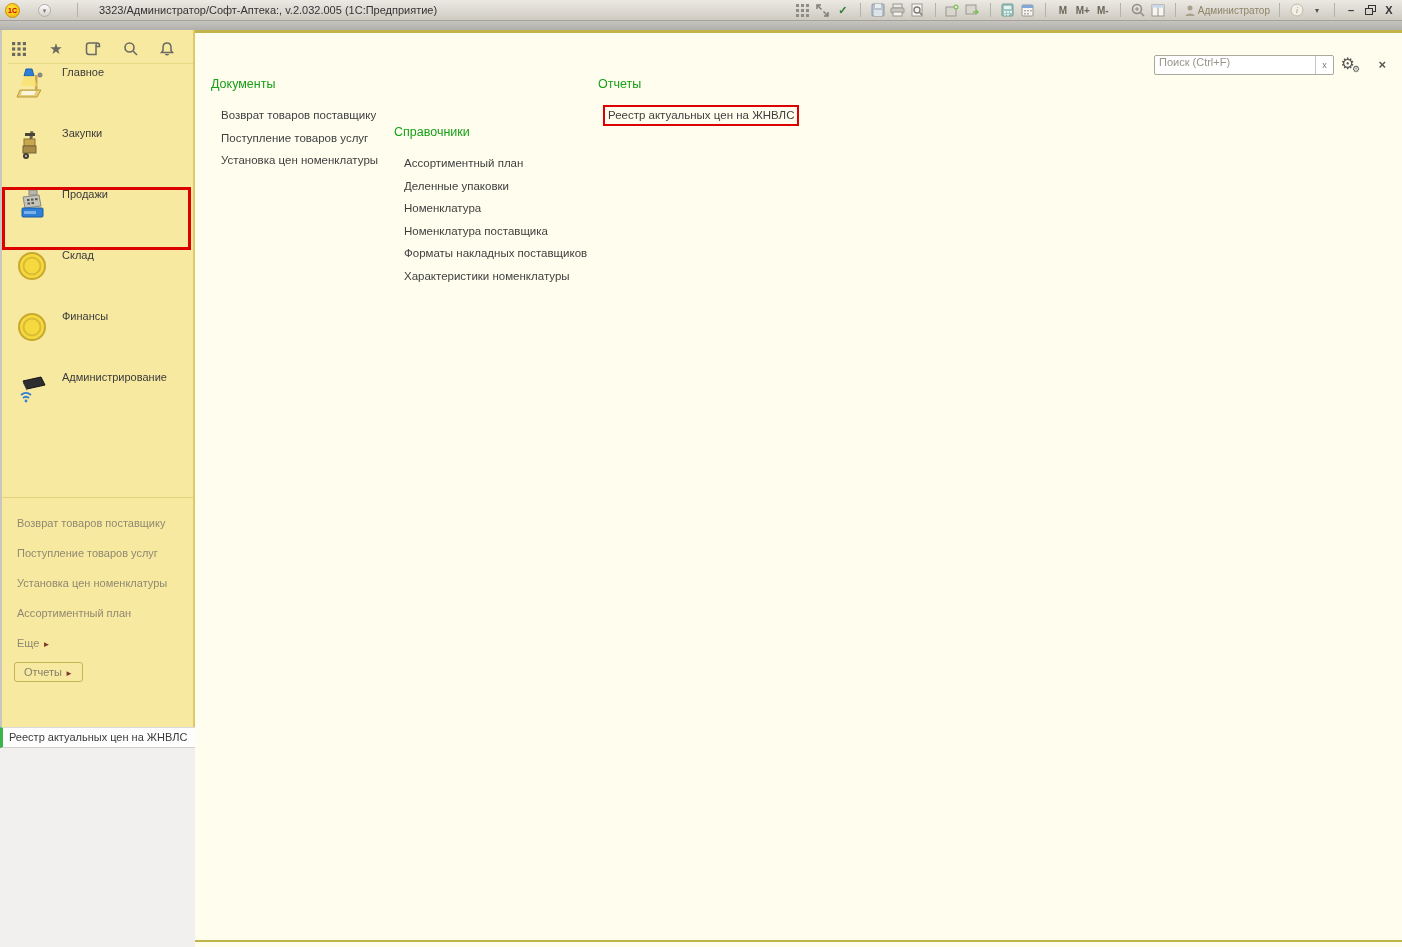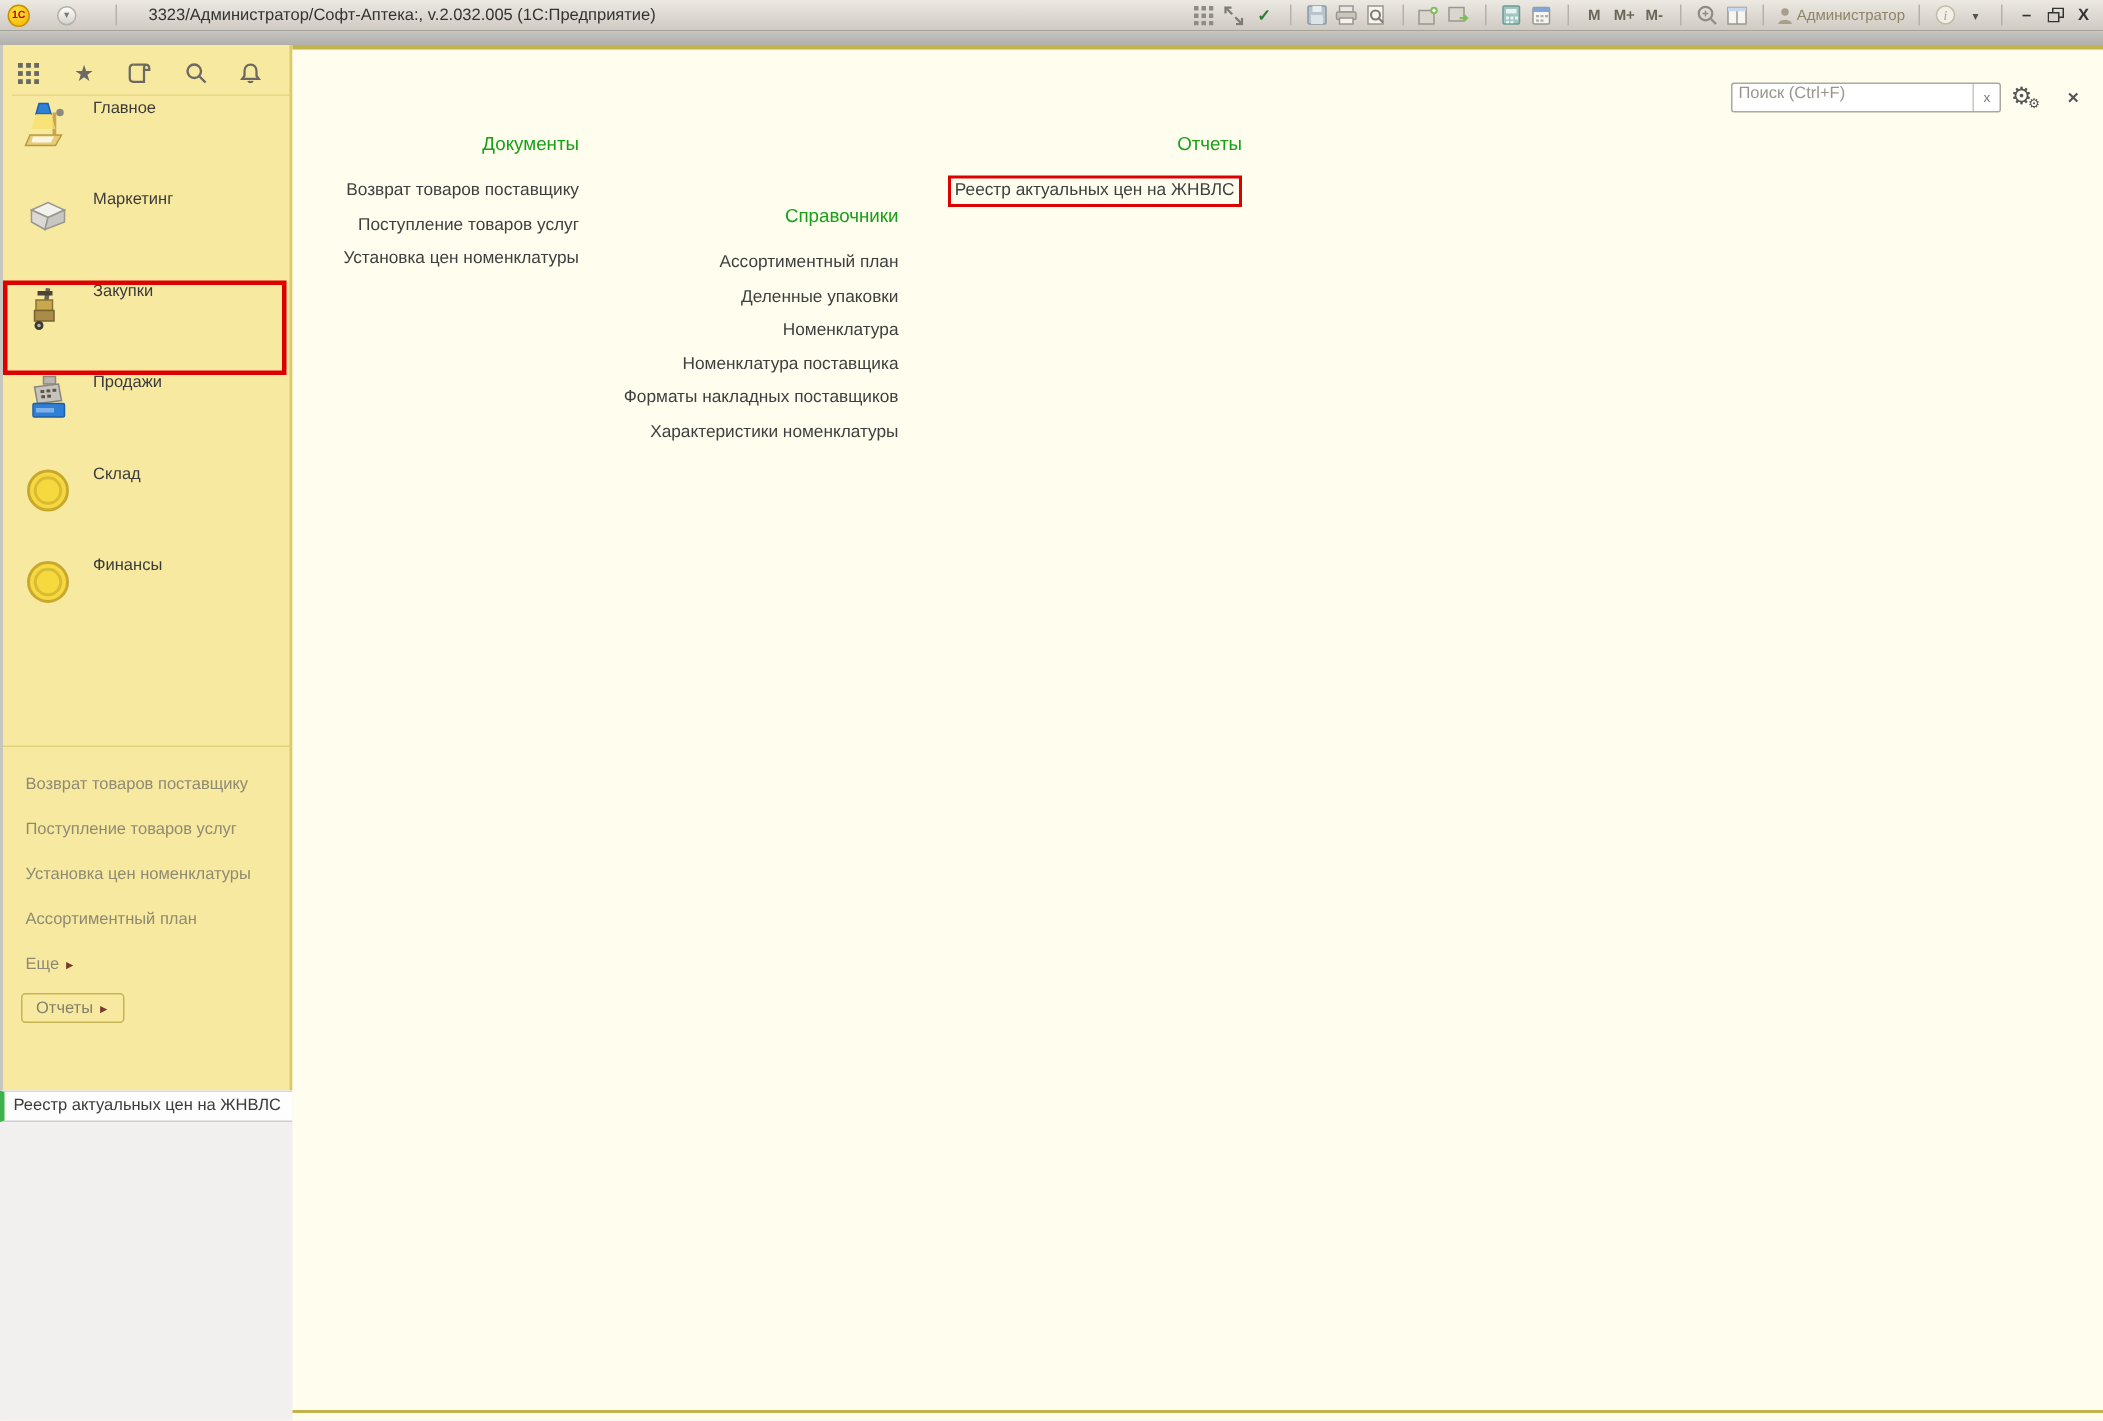--- a/index.html
+++ b/index.html
@@ -94,21 +94,21 @@
   .search-clear {
     width:18px; height:100%; border-left:1px solid #C9C6BC;
     display:flex; align-items:center; justify-content:center;
     font-size:9px; color:#777; cursor:pointer;
   }
   .gear-wrap { position:absolute; top:21px; right:39px; cursor:pointer; color:#555; }
   .gear-big { font-size:16px; }
   .gear-small { font-size:9px; position:relative; left:-3px; top:3px; }
   .panel-close { position:absolute; top:24px; right:16px; font-size:13px; color:#555; cursor:pointer; font-weight:bold; }
 
-  .col { position:absolute; top:56px;text-align:right; }
+  .col { position:absolute; top:44px; }
   .col-docs { left:16px; width:175px; }
   .col-refs { left:199px; width:205px;margin-top:48px; }
   .col-reps { left:403px; width:230px; }
   .col h3 { font-size:12.5px; font-weight:normal; color:#18A018; margin-bottom:13px; cursor:pointer; }
   .col ul { list-style:none; }
   .col li { font-size:11.5px; color:#3f3f3f; line-height:22.5px; padding-left:10px; white-space:nowrap; cursor:pointer; }
 
   
   .hl-zakupki {
     position:absolute; top:187px; left:2px; width:189px; height:63px;
@@ -311,30 +311,20 @@
             <circle cx="25" cy="9" r="2.5" fill="#8a8a80"></circle>
             <path d="M11 3 L17 3 L19 10 L9 10 Z" fill="#2E7FD6" stroke="#1D5FA8"></path>
             <path d="M9 10 L19 10 L22 20 L6 20 Z" fill="#F8E06B" opacity="0.75"></path>
           </svg>
       </span>
       <span class="nav-label">Главное</span>
     </div>
     <div class="nav-item">
       <span class="nav-icon">
         <svg width="34" height="34">
-            <path d="M6 13 L17 8 L28 13 L17 18 Z" fill="#F2F1ED" stroke="#9a978f"></path>
-            <path d="M6 13 L6 21 L15 26 L17 18 Z" fill="#DCDAD4" stroke="#9a978f"></path>
-            <path d="M28 13 L28 21 L15 26 L17 18 Z" fill="#C8C6C0" stroke="#9a978f"></path>
-          </svg>
-      </span>
-      <span class="nav-label">Маркетинг</span>
-    </div>
-    <div class="nav-item">
-      <span class="nav-icon">
-        <svg width="34" height="34">
             <rect x="14" y="4" width="3" height="22" fill="#6b6455" transform="rotate(8 15 15)"></rect>
             <path d="M10 6 L20 6 L20 9 L10 9 Z" fill="#4a4438"></path>
             <rect x="9" y="12" width="11" height="7" fill="#C9A84C" stroke="#8a703a"></rect>
             <rect x="8" y="19" width="13" height="7" fill="#A88C48" stroke="#776233"></rect>
             <circle cx="11" cy="29" r="3" fill="#3d3a32"></circle>
             <circle cx="11" cy="29" r="1.2" fill="#b5b0a2"></circle>
           </svg>
       </span>
       <span class="nav-label">Закупки</span>
     </div>
@@ -367,20 +357,34 @@
     </div>
     <div class="nav-item">
       <span class="nav-icon">
         <svg width="34" height="34">
             <circle cx="17" cy="17" r="13" fill="#F5D93E" stroke="#C9A82E" stroke-width="2"></circle>
             <circle cx="17" cy="17" r="8.5" fill="none" stroke="#D9BC34" stroke-width="2"></circle>
           </svg>
       </span>
       <span class="nav-label">Финансы</span>
     </div>
+    <div class="nav-item">
+      <span class="nav-icon">
+        <svg width="34" height="34">
+            <path d="M8 10 L26 6 L30 14 L12 18 Z" fill="#2e2e30" stroke="#141416"></path>
+            <path d="M8 10 L12 18 L12 20 L8 12 Z" fill="#48484c"></path>
+            <g stroke="#2E7FD6" stroke-width="1.8" fill="none">
+              <path d="M6 24 C9 21.5 13 21.5 16 24"></path>
+              <path d="M8 27 C10 25.3 12 25.3 14 27"></path>
+            </g>
+            <circle cx="11" cy="30" r="1.4" fill="#2E7FD6"></circle>
+          </svg>
+      </span>
+      <span class="nav-label">Администрирование</span>
+    </div>
   </div>
 
   <div class="side-sep"></div>
 
   <div class="quick-link" style="top:487px;">Возврат товаров поставщику</div>
   <div class="quick-link" style="top:517px;">Поступление товаров услуг</div>
   <div class="quick-link" style="top:547px;">Установка цен номенклатуры</div>
   <div class="quick-link" style="top:577px;">Ассортиментный план</div>
   <div class="quick-link" style="top:607px;">
     <span>Еще</span>

